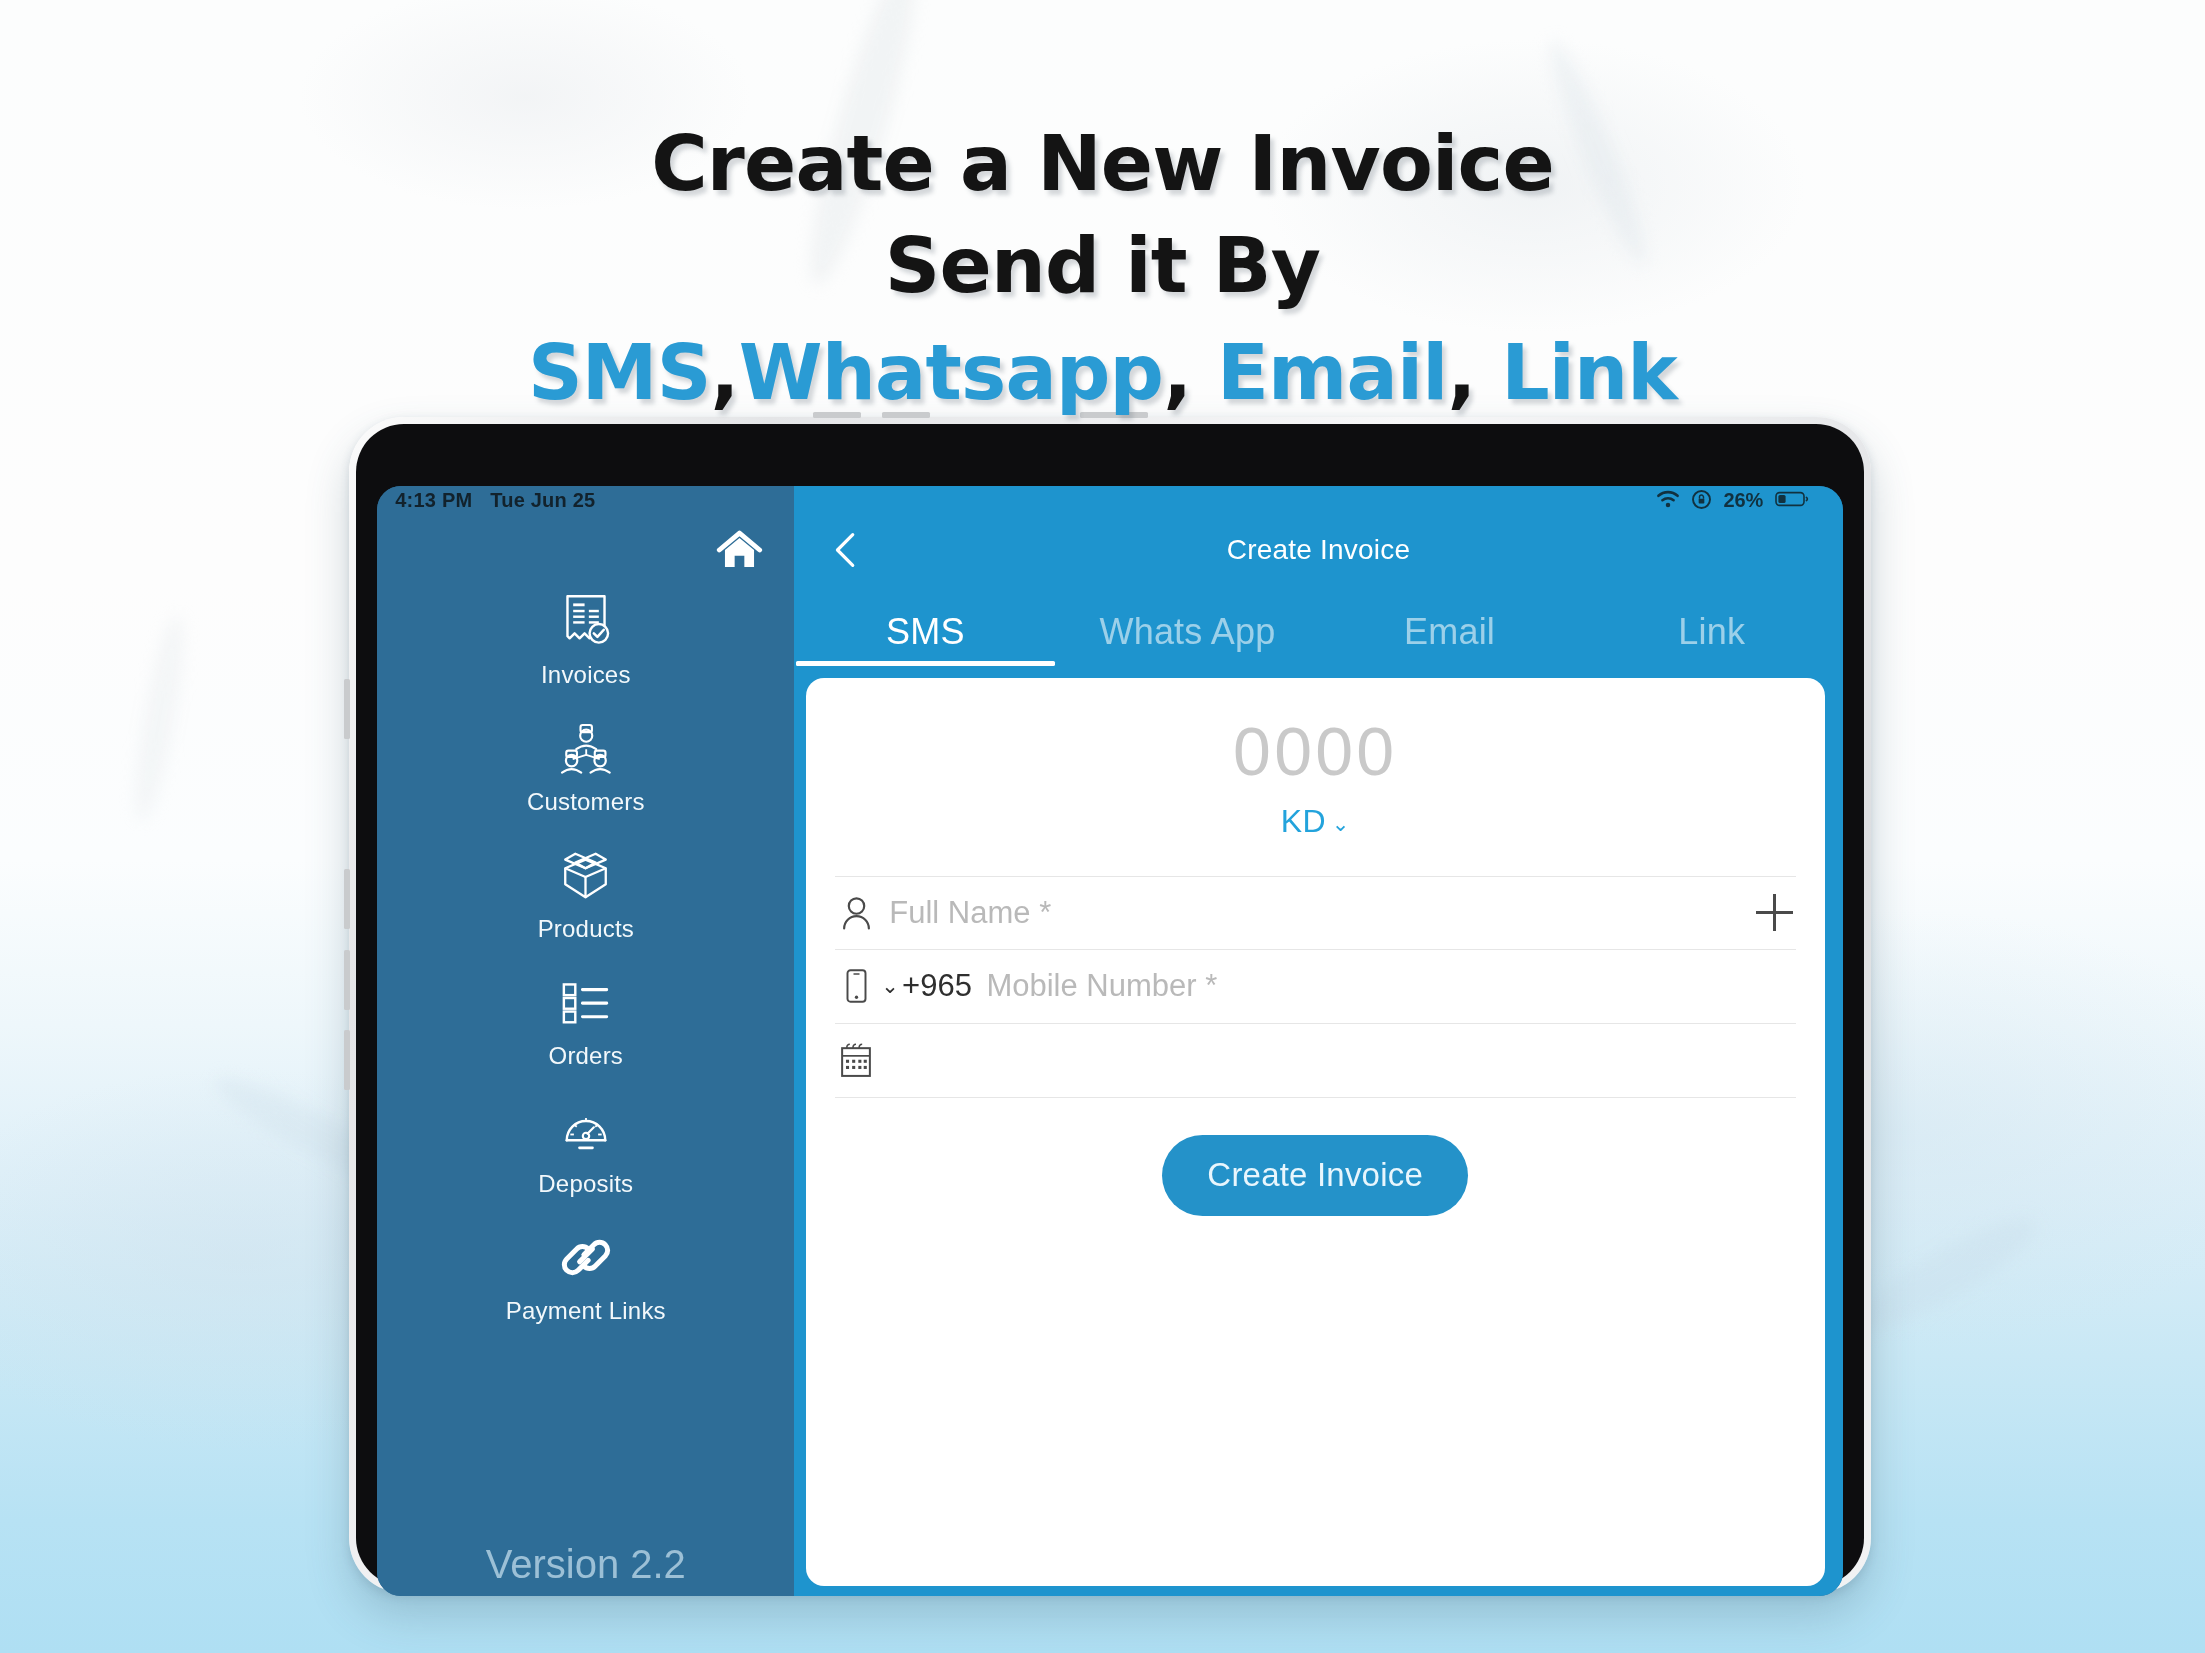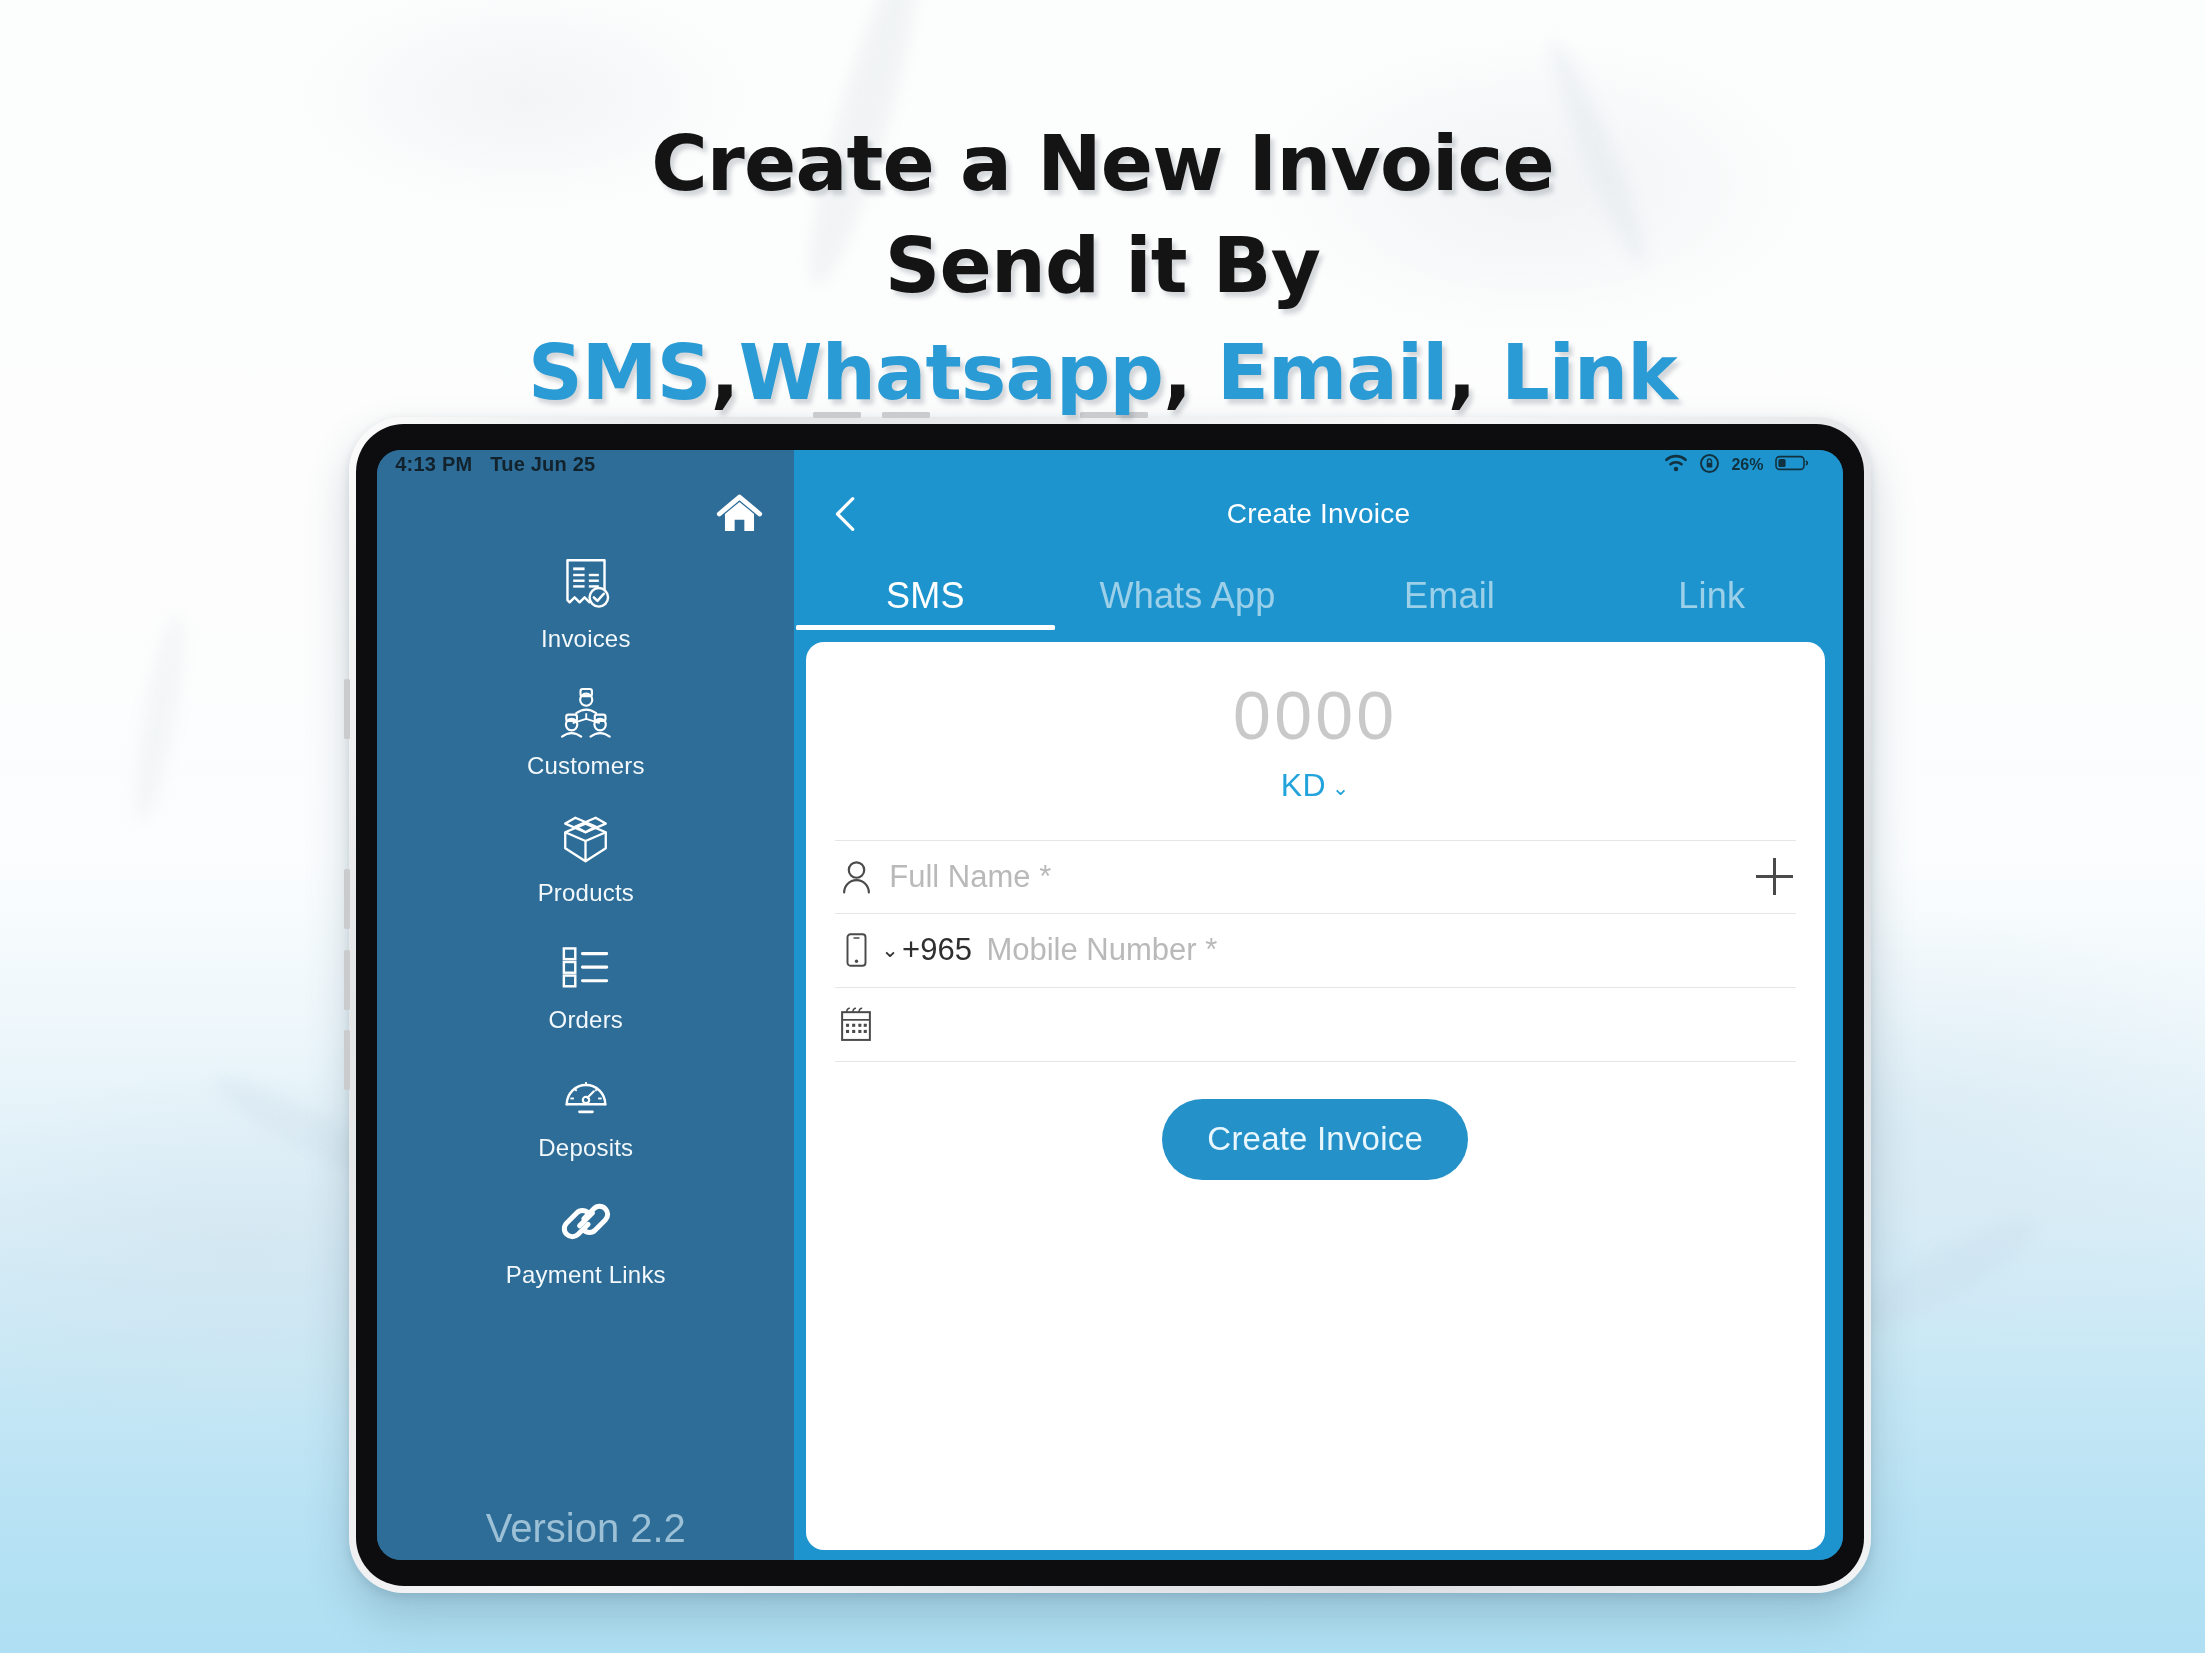--- a/index.html
+++ b/index.html
@@ -60,20 +60,21 @@
     padding:26px 21px;
     position:relative;
   }
   .screen {
     width:100%; height:100%;
     border-radius:24px;
     overflow:hidden;
     display:flex;
     background:#2E6D97;
     position:relative;
+    margin-top:36px;
   }
   
   .btn-vol { position:absolute; background:#c9cbcd; border-radius:1.6px; }
   .vol-a { left:464px; top:-4.8px; width:48px; height:5.7px; }
   .vol-b { left:533px; top:-4.8px; width:48px; height:5.7px; }
   .pwr   { left:731px; top:-4.8px; width:68px; height:5.7px; }
   .side-l1 { left:-4.8px; top:262px; width:5.7px; height:60px; }
   .side-l2 { left:-4.8px; top:452px; width:5.7px; height:60px; }
   .side-l3 { left:-4.8px; top:533px; width:5.7px; height:60px; }
   .side-l4 { left:-4.8px; top:613px; width:5.7px; height:60px; }
@@ -115,21 +116,21 @@
   
   .main {
     flex:1; background:#1E94CE;
     display:flex; flex-direction:column;
     position:relative;
   }
   .statusbar-right {
     height:29px; display:flex; align-items:center; justify-content:flex-end;
     padding-right:34px; gap:11.3px;
   }
-  .sb-pct { color:#11313f; font-size:16px; font-weight:600; }
+  .sb-pct { color:#11313f; font-size:20px; font-weight:600; }
   .navbar {
     height:69px; display:flex; align-items:center; position:relative;
   }
   .back-chevron {
     position:absolute; left:37px; top:50%; transform:translateY(-50%);
     width:27.4px; height:37px; cursor:pointer;
   }
   .navbar-title {
     width:100%; text-align:center;
     color:#ffffff; font-size:28px; font-weight:300; letter-spacing:0.2px;

